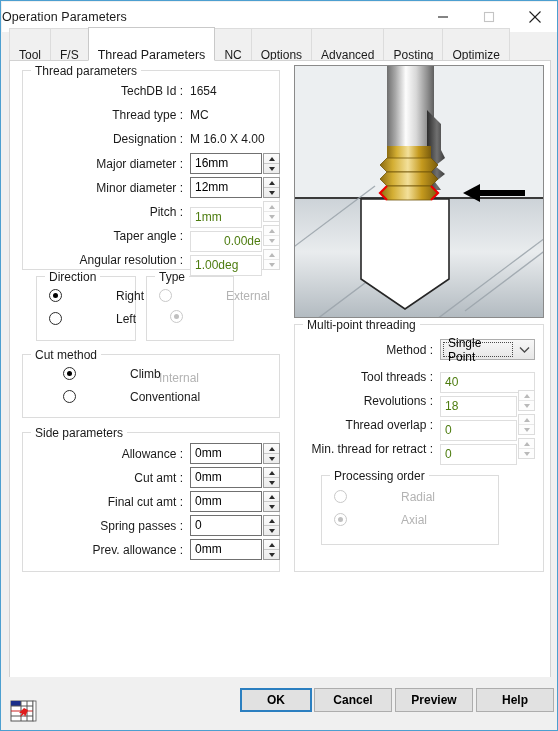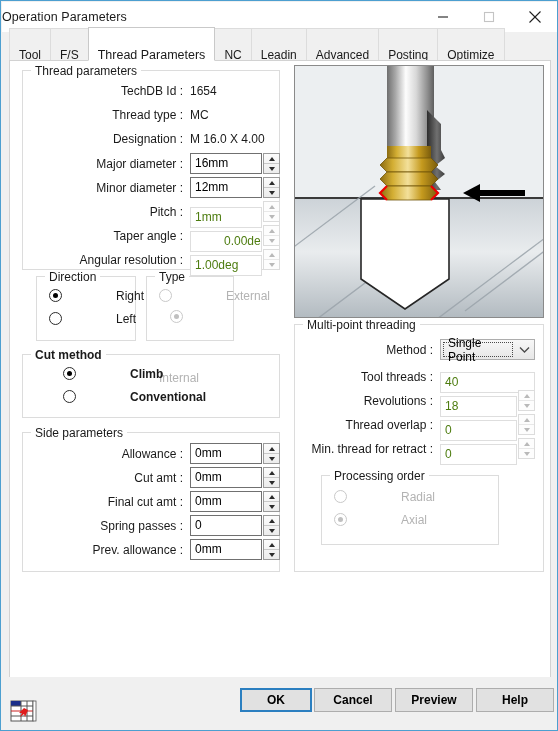--- a/index.html
+++ b/index.html
@@ -301,21 +301,21 @@
         </span>
       </div>
     </div>
   </div>
 
   <div id="tabstrip">
       <div class="tab">Tool</div>
       <div class="tab">F/S</div>
       <div class="tab active">Thread Parameters</div>
       <div class="tab">NC</div>
-      <div class="tab">Leadin</div>
+      <div class="tab">Options</div>
       <div class="tab">Advanced</div>
       <div class="tab">Posting</div>
       <div class="tab">Optimize</div>
     </div>
 
   <div id="tabpage">
 
     <div class="group" id="g-thread" style="left:12px; top:9px; width:258px; height:200px;">
       <div class="legend">Thread parameters</div>
       <div id="thread-static">
@@ -417,21 +417,21 @@
             <span class="rdot"></span>
             <span>External</span>
           </div>
           <div class="radio disabled" style="left: 12px; top: 33px; flex-direction: column;">
             <span class="rdot checked"></span>
             <span>Internal</span>
           </div>
         </div>
     </div>
 
-    <div class="group" id="g-cut" style="left:12px; top:293px; width:258px; height:64px;font-weight:bold;">
+    <div class="group" id="g-cut" style="left:12px; top:293px; width:258px; height:64px;">
       <div class="legend">Cut method</div>
       <div id="cut-opts">
           <div class="radio" style="left: 40px; top: 10px;">
             <span class="rdot checked"></span>
             <span>Climb</span>
           </div>
           <div class="radio" style="left: 40px; top: 33px;">
             <span class="rdot"></span>
             <span>Conventional</span>
           </div>

